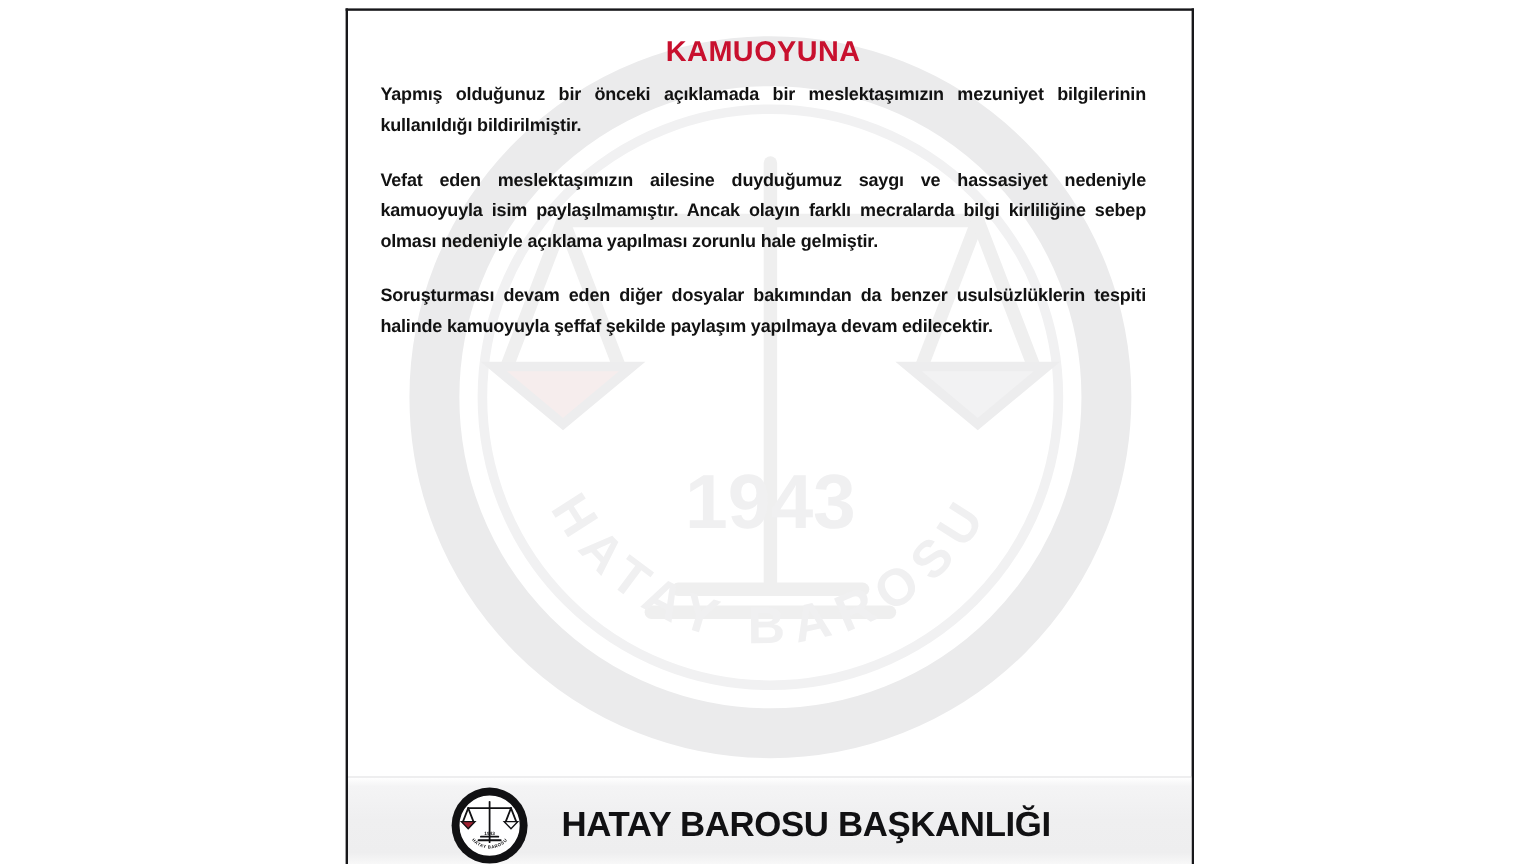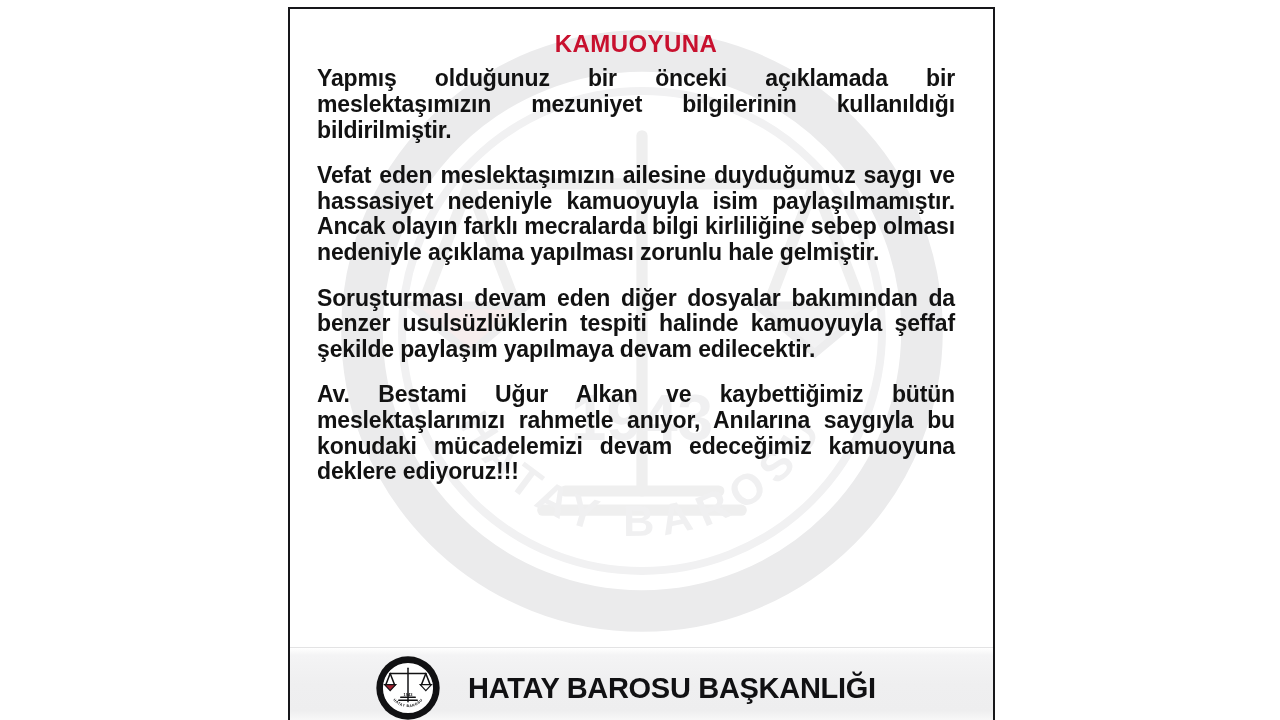--- a/index.html
+++ b/index.html
@@ -61,21 +61,21 @@
     font-size: 24px;
     font-weight: bold;
     text-align: center;
     letter-spacing: 0.4px;
     margin: 2px 0 9px 0;
     line-height: 1.1;
   }
 
   .para {
     color: #121212;
-    font-size: 23px;
+    font-size: 15px;
     font-weight: bold;
     line-height: 25.6px;
     text-align: justify;
     text-justify: inter-word;
     margin: 0 0 20px 0;
     letter-spacing: -0.15px;
   }
   .para:last-child { margin-bottom: 0; }
   .para.tight { margin-bottom: 19px; }
 
@@ -166,21 +166,20 @@
       <div id="headline">KAMUOYUNA</div>
 
       <p class="para">Yapmış olduğunuz bir önceki açıklamada bir meslektaşımızın mezuniyet bilgilerinin kullanıldığı bildirilmiştir.</p>
 
       <p class="para">Vefat eden meslektaşımızın ailesine duyduğumuz saygı ve hassasiyet nedeniyle kamuoyuyla isim paylaşılmamıştır. Ancak olayın farklı mecralarda bilgi kirliliğine sebep olması nedeniyle açıklama yapılması zorunlu hale gelmiştir.</p>
 
 
       <p class="para">Soruşturması devam eden diğer dosyalar bakımından da benzer usulsüzlüklerin tespiti halinde kamuoyuyla şeffaf şekilde paylaşım yapılmaya devam edilecektir.</p>
 
 
-      <p class="para"> Av. Bestami Uğur Alkan ve kaybettiğimiz bütün meslektaşlarımızı rahmetle anıyor, Anılarına saygıyla bu konudaki mücadelemizi devam edeceğimiz kamuoyuna deklere ediyoruz!!!</p>
     </div>
 
     <div id="footer-band">
 
       <div id="footer-logo">
         <svg viewBox="0 0 200 200" xmlns="http://www.w3.org/2000/svg" aria-hidden="true">
           <defs>
             <path id="lg-arc-bot" d="M 42 100 A 58 58 0 0 0 158 100"></path>
           </defs>
 

